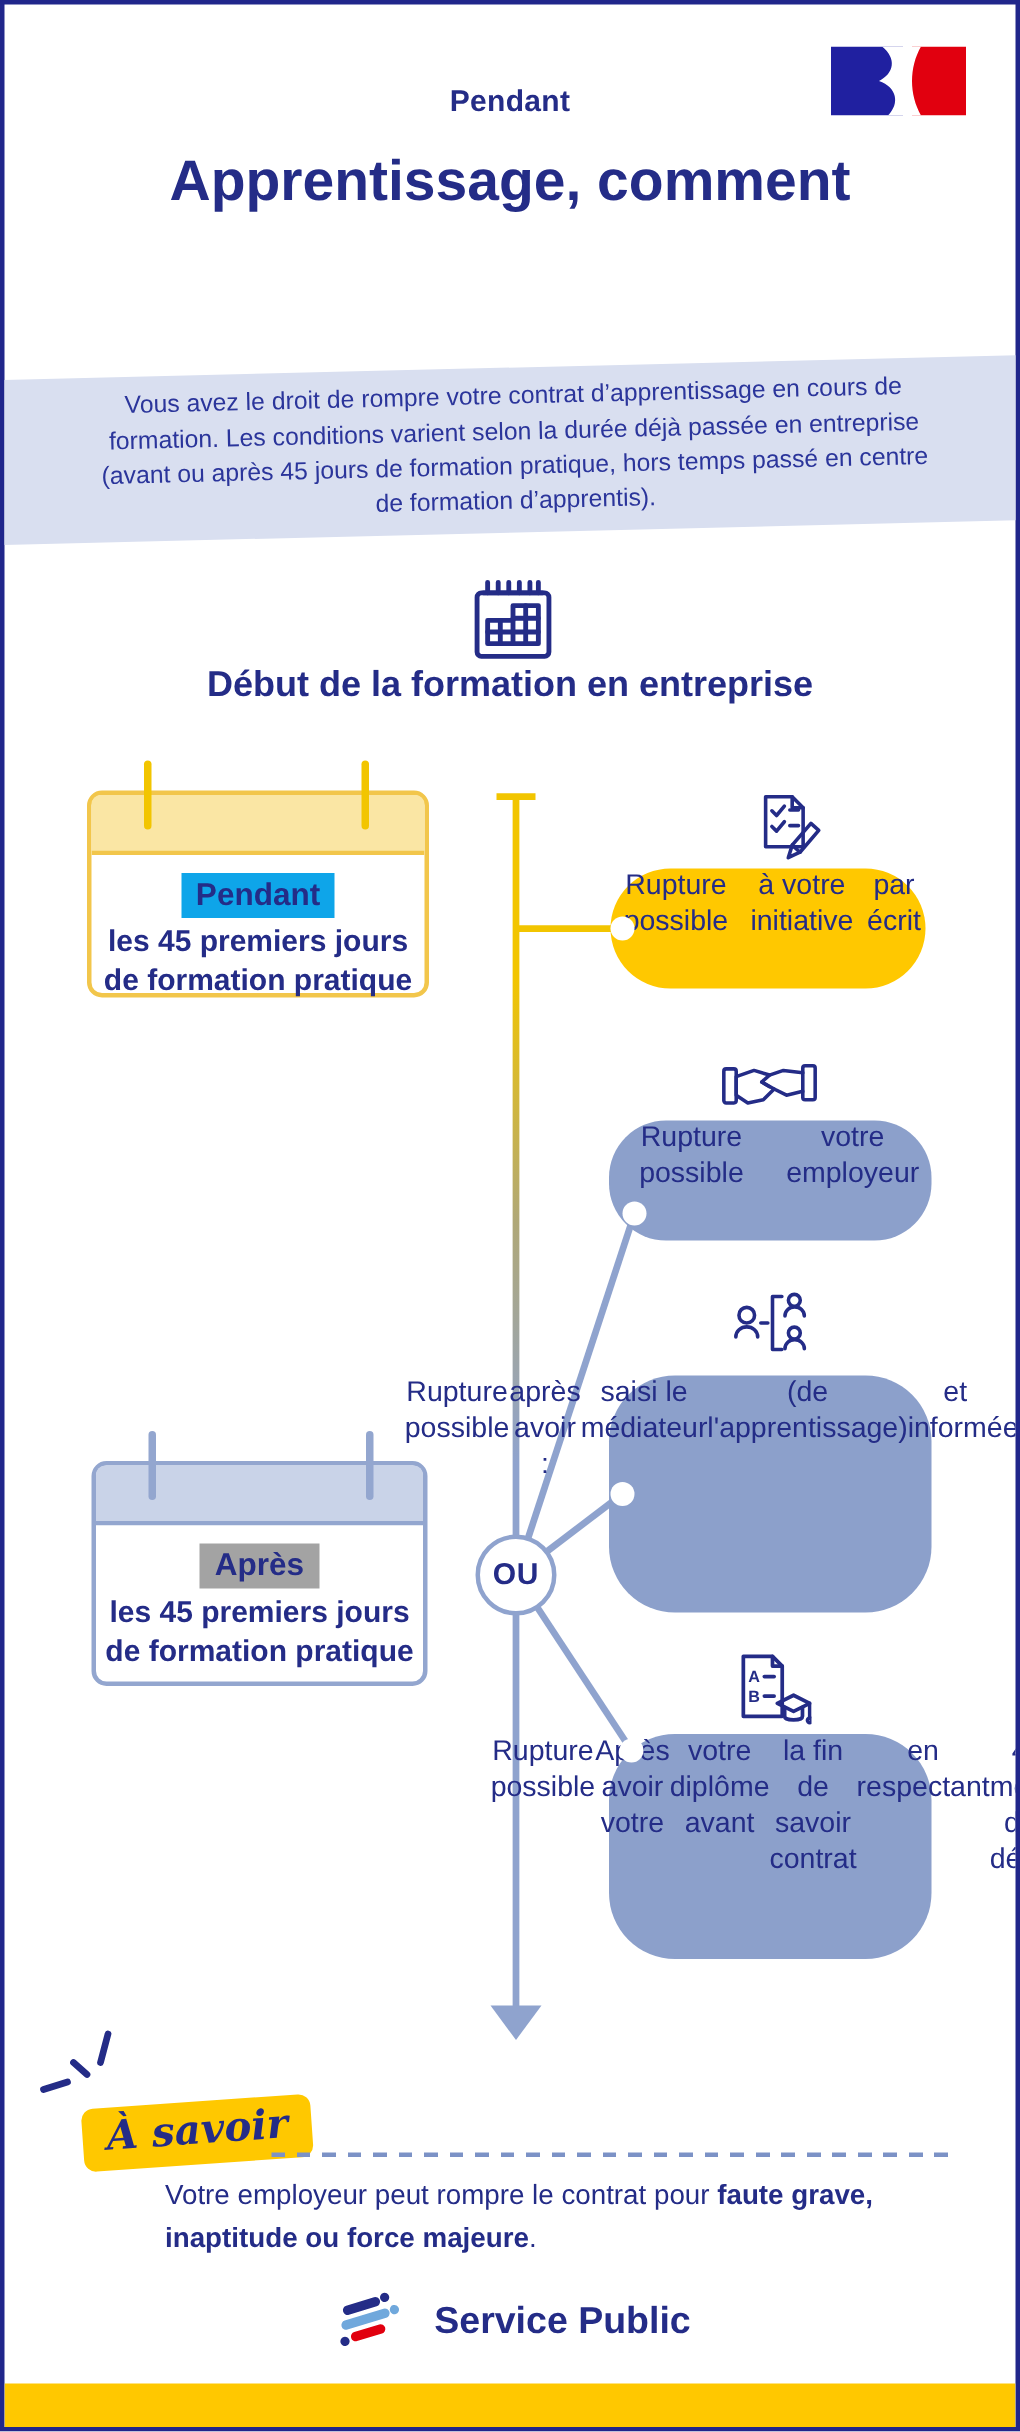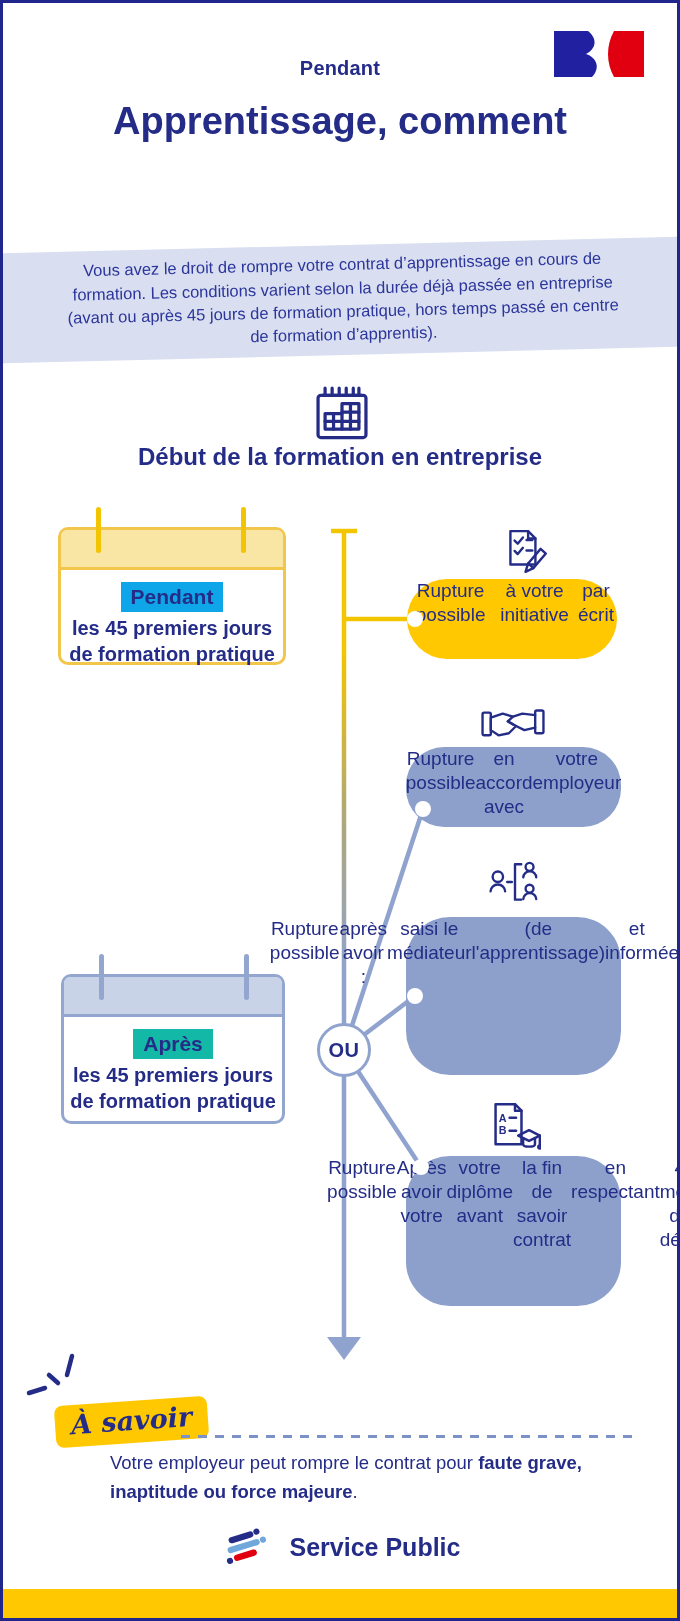--- a/index.html
+++ b/index.html
@@ -32,21 +32,21 @@
   .calendar.blue  {left:58px; top:971px; width:224px; height:150px; border:3px solid #93a6cf;}
   .cal-head{height:37px; border-radius:6px 6px 0 0;}
   .calendar.yellow .cal-head{background:#fae6a4; border-bottom:3px solid #f2c64b;}
   .calendar.blue   .cal-head{background:#c9d3e8; border-bottom:3px solid #93a6cf;}
   .pin{z-index:3; width:5px; border-radius:3px;}
   .pin.yellow{background:#f2c500; top:504px; height:46px;}
   .pin.blue{background:#93a6cf; top:951px; height:46px;}
   .cal-body{padding-top:12px; font-size:20px; font-weight:700; line-height:1.3;}
   .hl{display:inline-block; padding:1px 10px 2px; font-size:21px; margin-bottom:3px;}
   .hl.yellow{background:#0ea5e9;}
-  .hl.blue{background:#14b8a6;}
+  .hl.blue{background:#a3a3a3;}
   .bubble{z-index:2; box-sizing:border-box; text-align:center; color:#242c87;
     font-size:19px; font-weight:400; line-height:1.26;
     display:flex; justify-content:center;}
   .bubble.b1{left:404px; top:576px; width:210px; height:80px; background:#ffc800; border-radius:40px;}
   .bubble.b2{left:403px; top:744px; width:215px; height:80px; background:#8ca0cb; border-radius:38px;}
   .bubble.b3{left:403px; top:914px; width:215px; height:158px; background:#8ca0cb; border-radius:44px;}
   .bubble.b4{left:403px; top:1153px; width:215px; height:150px; background:#8ca0cb; border-radius:44px;}
   .dot{z-index:4; width:16px; height:16px; border-radius:50%; background:#fff;}
   .ou{z-index:3; left:314px; top:1020px; width:54px; height:54px; background:#fff;
     border:3.5px solid #8fa3ce; border-radius:50%; box-sizing:border-box;
@@ -163,21 +163,20 @@
   <svg class="abs branch-icon ic" style="left:478px; top:702px" width="64" height="42" viewBox="0 0 62 40">
     <rect x="1.5" y="7" width="8" height="22" rx="1.5"></rect>
     <rect x="52.5" y="5" width="8" height="22" rx="1.5"></rect>
     <path d="M9.5,12 L21,8 L31,11 L26,15.5 L34,20 L27,27 L17,29 L9.5,24 Z"></path>
     <path d="M31,11 L40,8 L52.5,9.5"></path>
     <path d="M34,20 L42,24 L52.5,21.5"></path>
     <path d="M26,15.5 L31,18.5"></path>
   </svg>
   <div class="abs bubble b2">
     <div>Rupture possible</div>
-    <div>en accord avec</div>
     <div>votre employeur</div>
   </div>
   <div class="abs dot" style="left:412px; top:798px"></div>
 
   <svg class="abs branch-icon ic" style="left:486px; top:856px" width="52" height="48" viewBox="0 0 50 44">
     <circle cx="8.5" cy="16" r="5"></circle>
     <path d="M1.5,30 a7,6.5 0 0 1 14,0"></path>
     <path d="M17.5,21 H22"></path>
     <path d="M31,4 H25 V38 H31"></path>
     <circle cx="39" cy="6.5" r="3.8"></circle>

